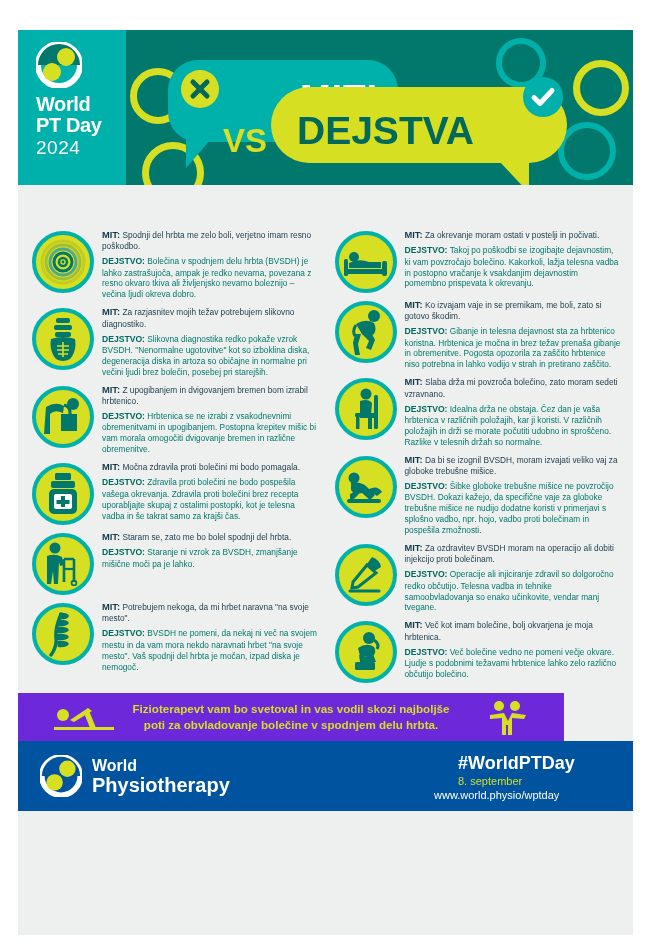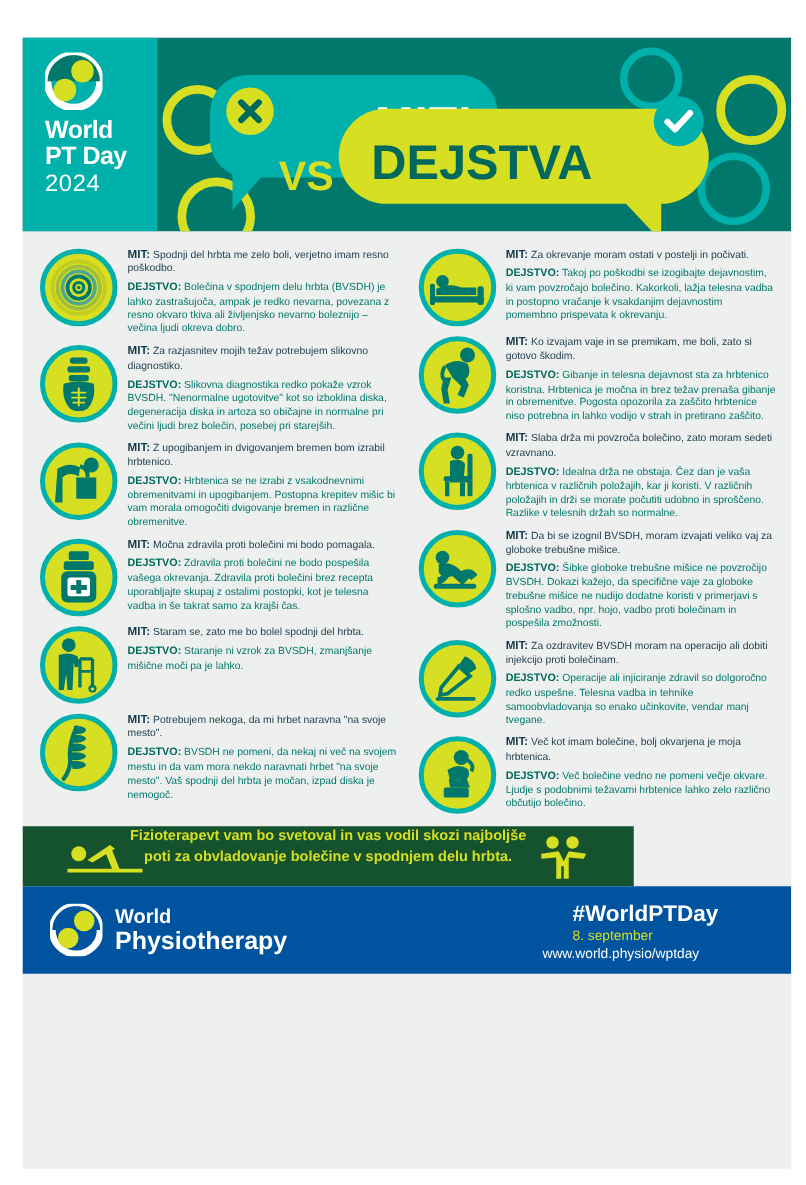--- a/index.html
+++ b/index.html
@@ -112,20 +112,21 @@
     width: 40px; height: 40px; border-radius: 50%;
     background: #00b0ab; z-index: 6;
   }
 
   
   .content {
     position: relative;
     padding: 10px 8px 0 8px;
     display: flex;
     gap: 6px;
+    margin-top: 32px;
   }
   .col { width: 297px; }
   .card {
     display: flex;
     gap: 8px;
     margin-bottom: 4px;
     align-items: flex-start;
   }
   .card-icon {
     flex: 0 0 auto;
@@ -150,23 +151,23 @@
   }
   .myth { color: #1b3a4b; margin-bottom: 4px; }
   .myth b { color: #123a4a; font-size: 9.3px; }
   .fact { color: #00786b; }
   .fact b { color: #00695c; font-size: 8.6px; }
 
   
   .teal-banner {
     position: relative;
     margin: 6px 0 0 0;
-    width: 489px; height: 48px;
-    background: #14532d;
-    display: flex; justify-content: center;
+    width: 546px; height: 48px;
+    background: #6d28d9;
+    display: flex; align-items: center; justify-content: center;
   }
   .teal-banner .msg {
     color: #d7df23;
     font-size: 11.6px;
     font-weight: bold;
     text-align: center;
     line-height: 1.45;
     width: 420px;
   }
   .banner-icon-left { position: absolute; left: 34px; top: 9px; }
@@ -412,21 +413,21 @@
         <div class="card">
           <div class="card-icon">
             <svg width="42" height="42" viewBox="0 0 42 42">
       <path d="M27 3 q8 3 9 10 l-8 5 -6 -8 Z" fill="#00786b"></path>
       <path d="M22 11 L31 19 L13 33 L7 34 L8 28 Z" fill="none" stroke="#00786b" stroke-width="3"></path>
       <path d="M5 37 L34 37" stroke="#00786b" stroke-width="3" stroke-linecap="round"></path>
     </svg>
           </div>
           <div class="card-text">
             <p class="myth"><b>MIT:</b> <span>Za ozdravitev BVSDH moram na operacijo ali dobiti injekcijo proti bolečinam.</span></p>
-            <p class="fact"><b>DEJSTVO:</b> <span>Operacije ali injiciranje zdravil so dolgoročno redko uspešne. Telesna vadba in tehnike samoobvladovanja so enako učinkovite, vendar manj tvegane.</span></p>
+            <p class="fact"><b>DEJSTVO:</b> <span>Operacije ali injiciranje zdravil so dolgoročno redko občutijo. Telesna vadba in tehnike samoobvladovanja so enako učinkovite, vendar manj tvegane.</span></p>
           </div>
         </div>
         <div class="card">
           <div class="card-icon">
             <svg width="42" height="42" viewBox="0 0 42 42">
       <circle cx="24" cy="7" r="6" fill="#00786b"></circle>
       <path d="M13 17 q9 -6 16 -1 q3 5 -1 9 l-13 0 Z" fill="#00786b"></path>
       <path d="M14 24 q9 3 14 -1 l3 8 -16 0 Z" fill="#00786b"></path>
       <rect x="10" y="31" width="20" height="8" rx="1.5" fill="#00786b"></rect>
       <path d="M29 9 q6 4 3 9" stroke="#00786b" stroke-width="3" fill="none"></path>

